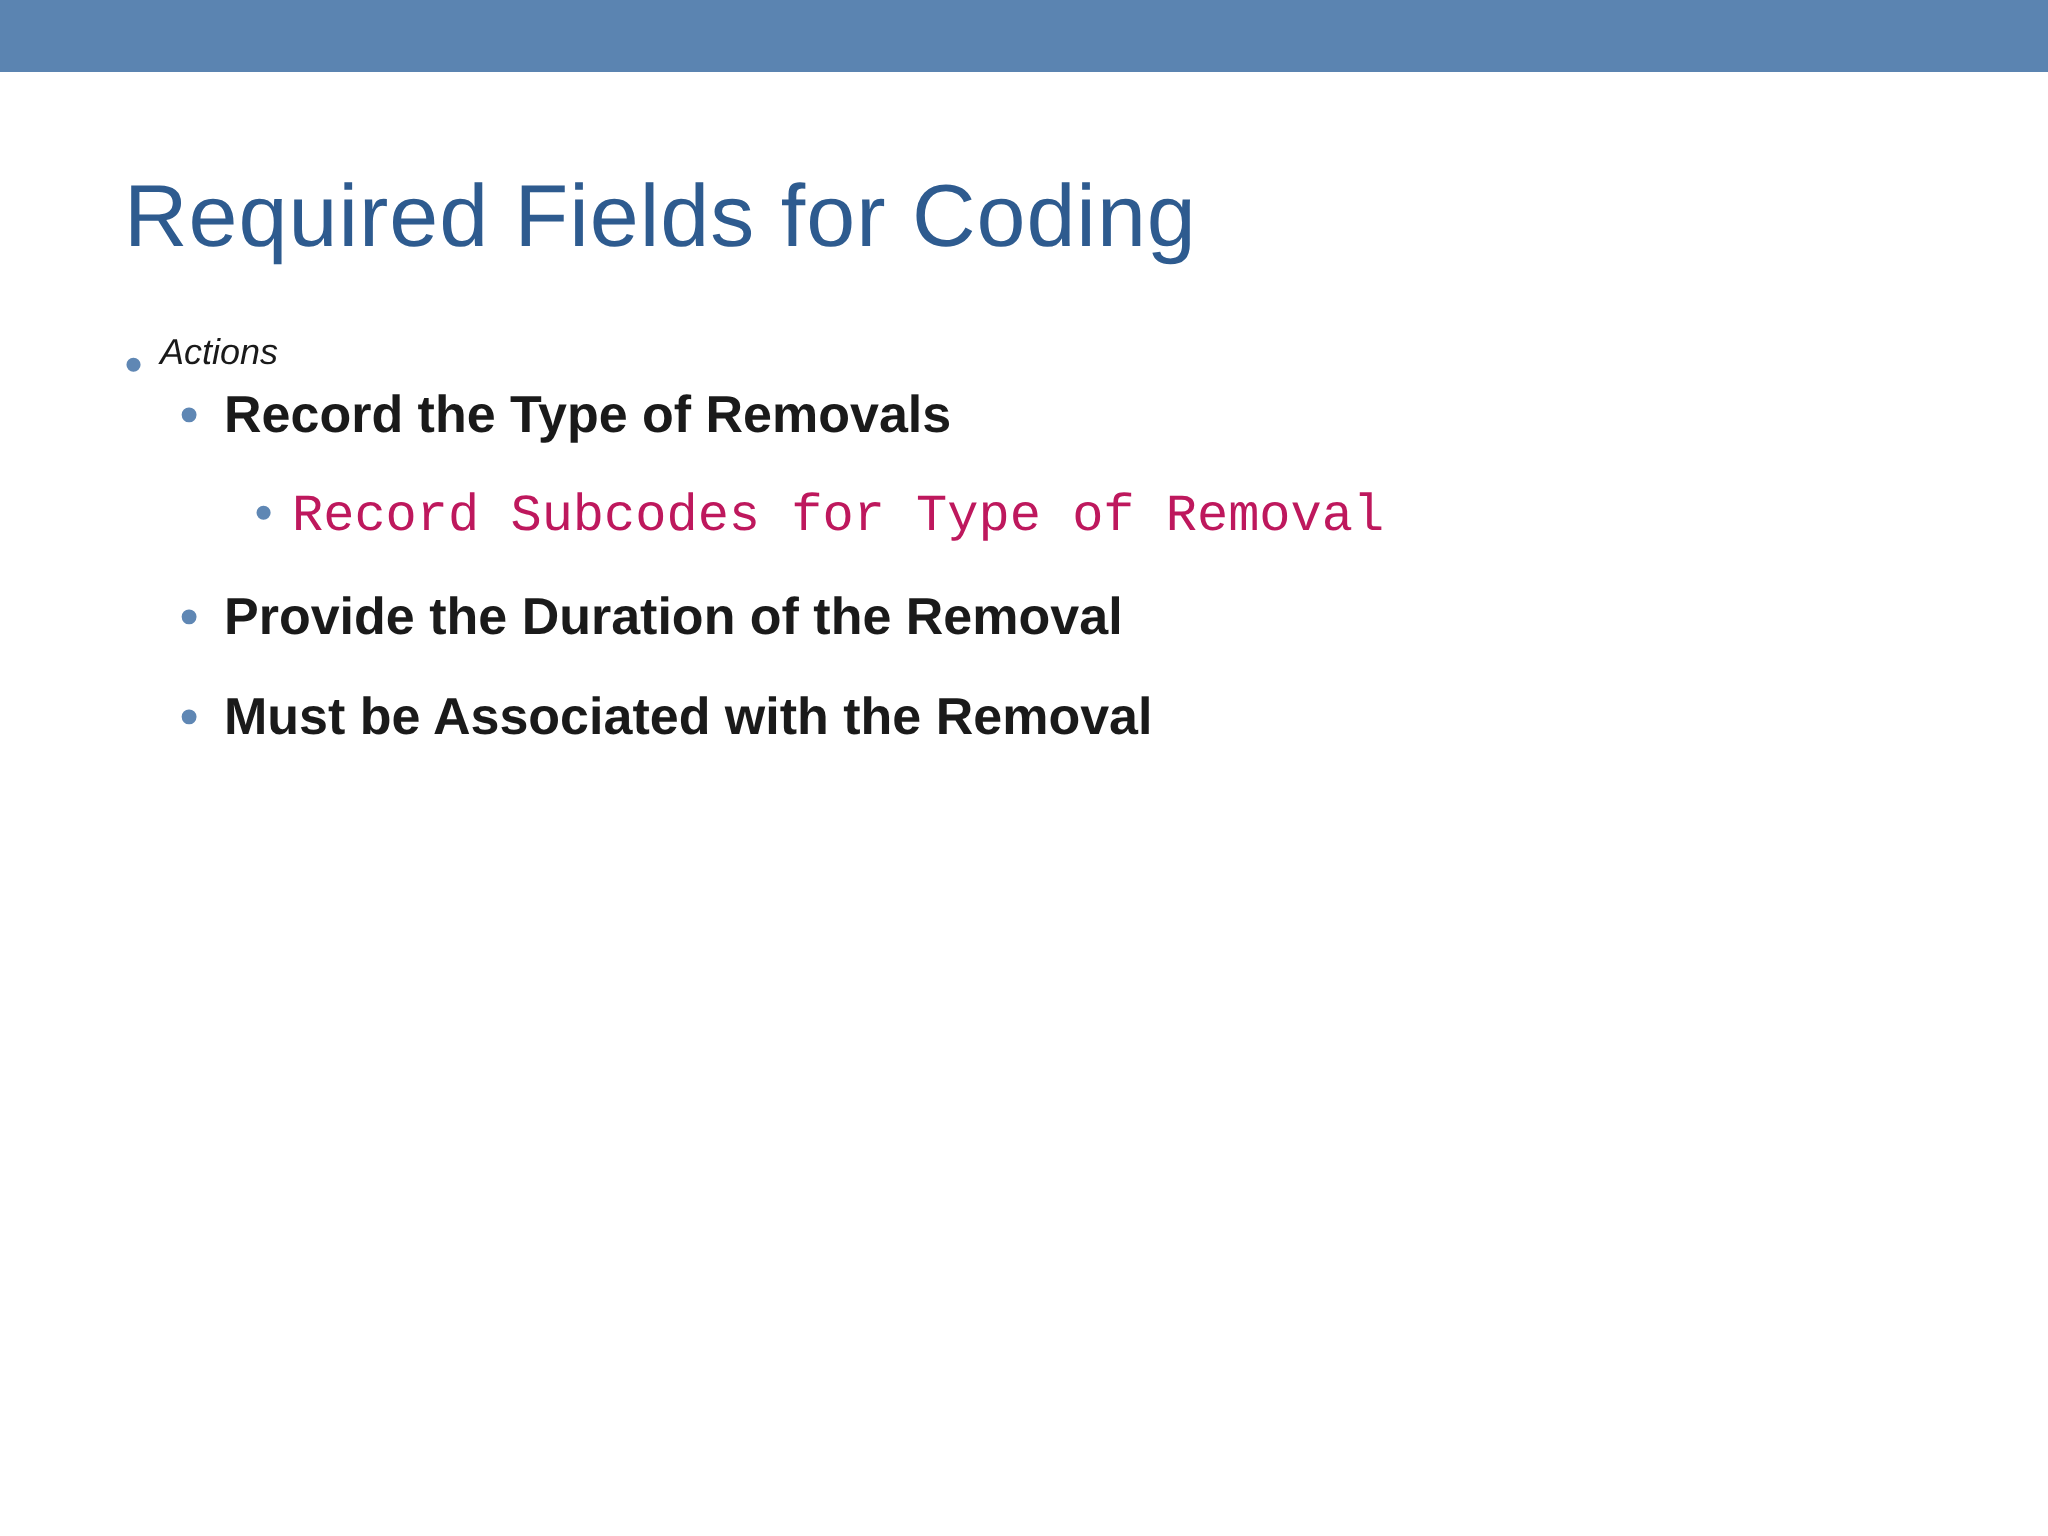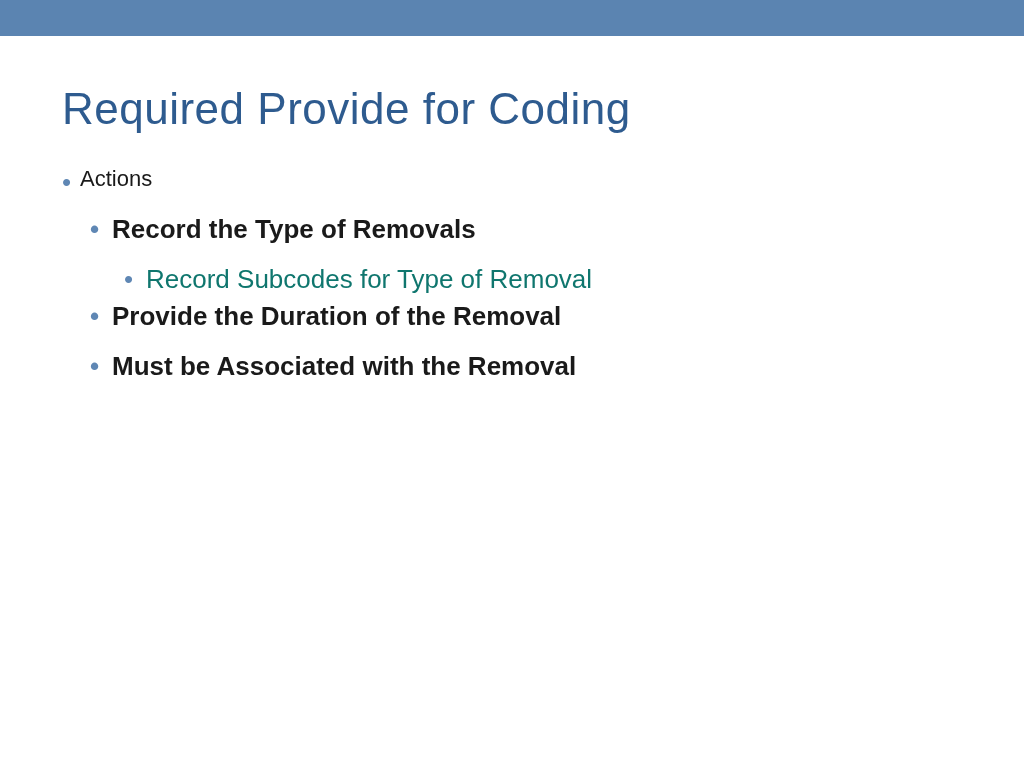--- a/index.html
+++ b/index.html
@@ -27,23 +27,24 @@
       color: #2e5b8f;
       font-size: 44px;
       font-weight: 400;
       margin-bottom: 30px;
       letter-spacing: 0.5px;
     }
     .level-1 {
       position: relative;
       padding-left: 18px;
       color: #1a1a1a;
-      font-size: 22px;
-      margin-bottom: 16px;
+      font-size: 18px;
+      margin-bottom: 0;
       line-height: 1.4;
+      font-style: italic;
     }
     .level-1::before {
       content: "•";
       position: absolute;
       left: 0;
       top: 0;
       color: #5f87b4;
       font-size: 26px;
     }
     .level-2 {
@@ -61,40 +62,42 @@
       position: absolute;
       left: 0;
       top: 0;
       color: #5f87b4;
       font-size: 26px;
     }
     .level-3 {
       position: relative;
       padding-left: 22px;
       margin-left: 62px;
-      color: #0f766e;
+      color: #be185d;
       font-size: 26px;
+      margin-bottom: 14px;
       line-height: 1.4;
+      font-family: Liberation Mono, monospace;
     }
     .level-3::before {
       content: "•";
       position: absolute;
       left: 0;
       top: 0;
       color: #5f87b4;
       font-size: 26px;
     }
   </style>
 </head>
 <body>
 
 <div class="top-bar"></div>
 
 <div class="content">
-  <h1 class="slide-title">Required Provide for Coding</h1>
+  <h1 class="slide-title">Required Fields for Coding</h1>
 
   <div class="level-1">
     <span>Actions</span>
   </div>
 
   <div class="level-2">
     <span>Record the Type of Removals</span>
   </div>
 
   <div class="level-3">

